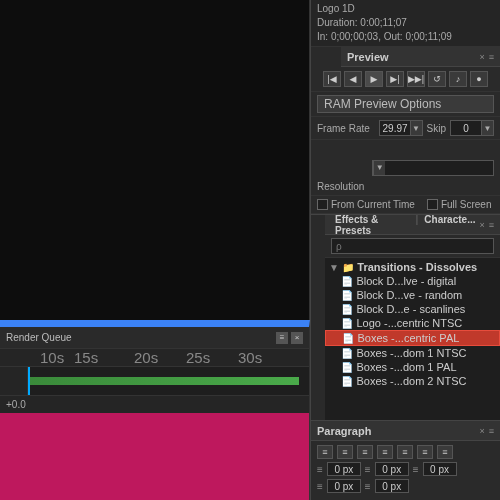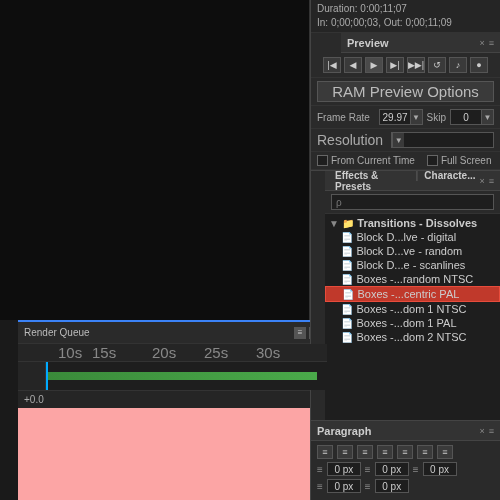--- a/index.html
+++ b/index.html
@@ -39,24 +39,23 @@
 
     .comp-dark-area {
       width: 100%;
       height: 100%;
       background: #0d0d0d;
     }
 
     .timeline-area {
       width: 310px;
       flex: 1;
-      background: #fca5a5;
-      border-top: 2px solid #3b82f6;
+      background: #be185d;
+      border-top: 7px solid #3b82f6;
       border-right: 1px solid #333;
-      margin-left: 18px;
     }
 
     .timeline-header {
       display: flex;
       align-items: center;
       justify-content: space-between;
       background: #2a2a2a;
       padding: 3px 6px;
       border-bottom: 1px solid #333;
       height: 22px;
@@ -252,25 +251,25 @@
 
     .ram-preview-row {
       padding: 3px 6px;
       border-bottom: 1px solid #333;
     }
 
     .ram-btn {
       background: #3a3a3a;
       border: 1px solid #555;
       color: #bbb;
-      font-size: 15px;
+      font-size: 12px;
       padding: 1px 6px;
       cursor: pointer;
       width: 100%;
-      text-align: center;
+      text-align: left;
     }
 
     .frame-rate-row {
       display: flex;
       align-items: center;
       padding: 3px 6px;
       gap: 4px;
       border-bottom: 1px solid #333;
     }
 
@@ -279,22 +278,23 @@
       color: #aaa;
       flex: 1;
     }
 
     .skip-label {
       font-size: 10px;
       color: #aaa;
     }
 
     .res-label {
-      font-size: 14px;
+      font-size: 10px;
       color: #aaa;
+      margin-top: 38px;
     }
 
     .checkbox-row {
       display: flex;
       align-items: flex-end;
       padding: 3px 6px;
       gap: 12px;
       border-bottom: 1px solid #333;
     }
 
@@ -563,20 +563,21 @@
 
       <div class="timeline-bottom-bar">
         <span class="time-display">+0.0</span>
       </div>
     </div>
   </div>
 
   <div class="right-panel">
 
     <div class="info-bar">
+      <div>Logo 1D</div>
       <div>Duration: 0:00;11;07</div>
       <div>
         <span>In: 0;00;00;03</span>,
         <span>Out: 0;00;11;09</span>
       </div>
     </div>
 
     <div class="preview-panel">
       <div class="panel-header">
         <span class="panel-title">Preview</span>
@@ -664,21 +665,21 @@
         <div class="effect-item">
           <span class="file-icon">📄</span>
           <span class="effect-label">Block D...ve - random</span>
         </div>
         <div class="effect-item">
           <span class="file-icon">📄</span>
           <span class="effect-label">Block D...e - scanlines</span>
         </div>
         <div class="effect-item">
           <span class="file-icon">📄</span>
-          <span class="effect-label">Boxes -...random NTSC</span>
+          <span class="effect-label">Logo -...centric NTSC</span>
         </div>
         <div class="effect-item selected">
           <span class="file-icon">📄</span>
           <span class="effect-label">Boxes -...centric PAL</span>
         </div>
         <div class="effect-item">
           <span class="file-icon">📄</span>
           <span class="effect-label">Boxes -...dom 1 NTSC</span>
         </div>
         <div class="effect-item">

